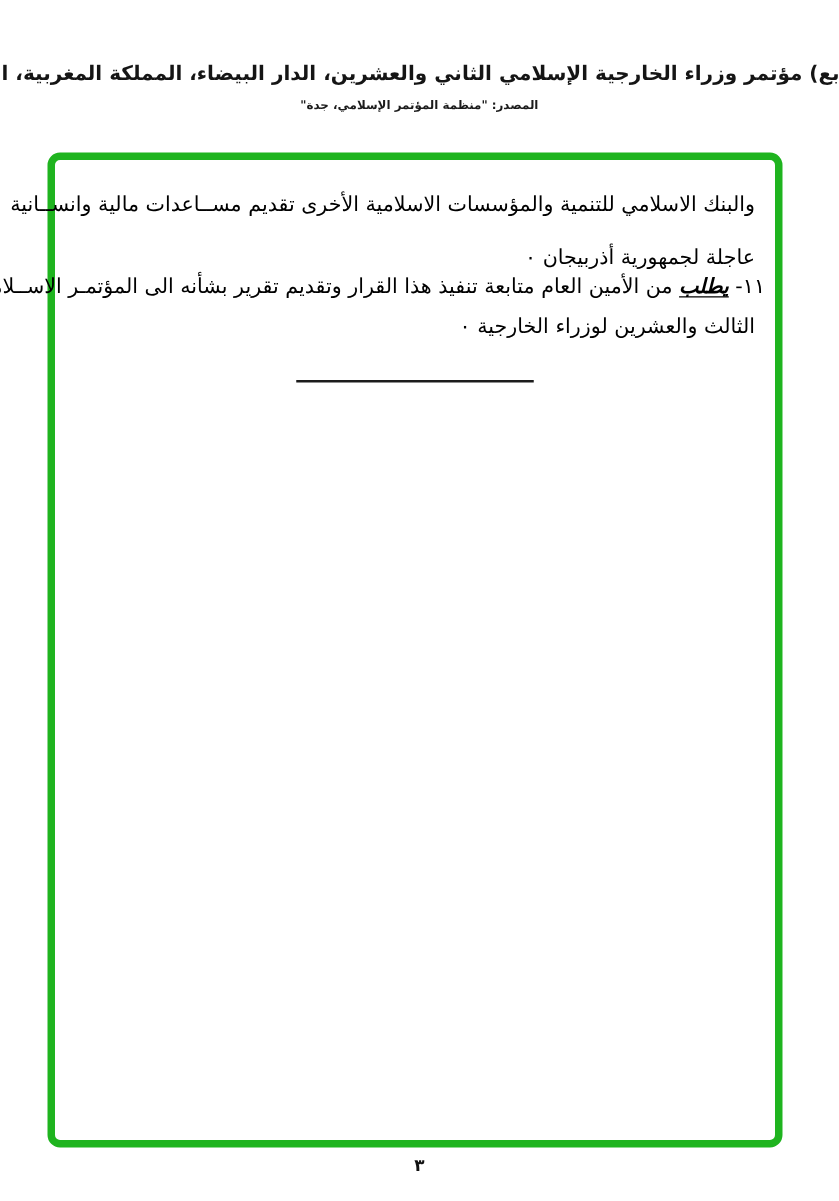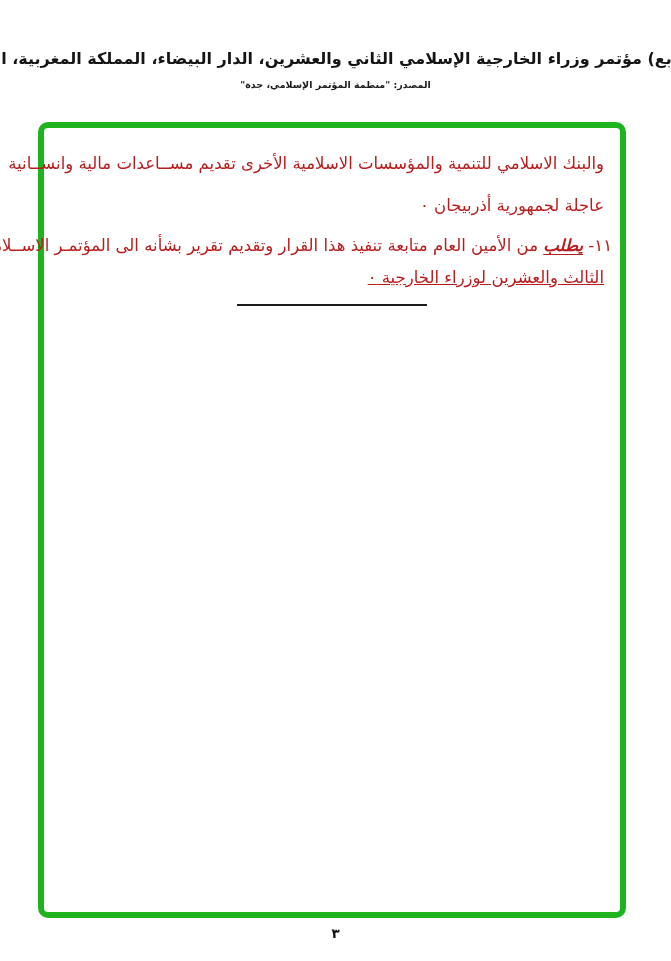--- a/index.html
+++ b/index.html
@@ -60,29 +60,29 @@
   }
   .doc-content {
     position: absolute;
     top: 24px;
     right: 16px;
     left: 34px;
     direction: rtl;
     text-align: right;
     font-size: 16.5px;
     line-height: 23px;
-    color: #b91c1c;
+    color: #000000;
   }
   .doc-line {
     white-space: nowrap;
   }
   .line-1 { margin-bottom: 19px; }
-  .line-2 { margin-bottom: 17px; }
+  .line-2 { }
   .line-3 { margin-bottom: 9px; margin-left: -6px; margin-right: -8px; }
-  .line-4 { margin-bottom: 4px; text-decoration: underline; }
+  .line-4 { margin-bottom: 4px; }
   .item-number {
     letter-spacing: 1px;
     margin-top: 48px;
   }
   .item-verb {
     font-weight: 700;
     text-decoration: underline;
     text-underline-offset: 3px;
     font-style: italic;
   }

